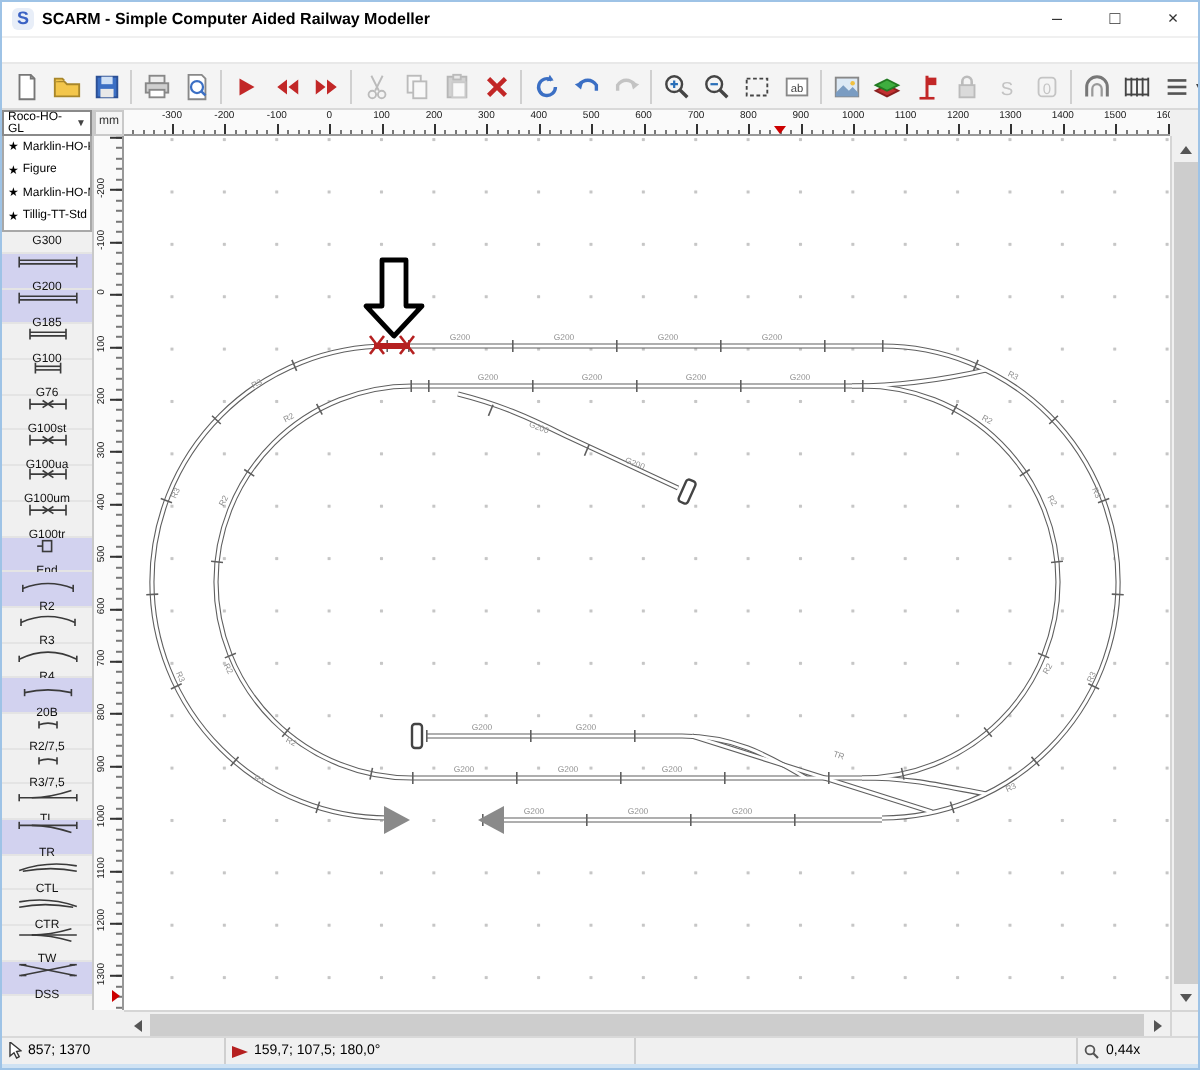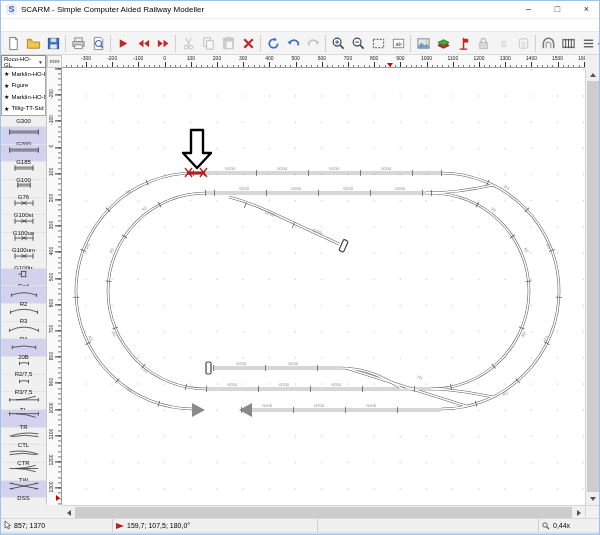--- a/index.html
+++ b/index.html
@@ -5,21 +5,21 @@
   html,body{margin:0;padding:0;background:#888;}
   *{box-sizing:border-box;}
   .window{position:relative;width:600px;height:535px;background:#f0f0f0;
     font-family:"Liberation Sans","DejaVu Sans",sans-serif;color:#000;
     border:1px solid #9ec3e6;overflow:hidden;}
   
   .titlebar{position:absolute;left:0;top:0;width:600px;height:18px;background:#fff;
     display:flex;align-items:center;border-bottom:1px solid #f0f0f0;}
   .appicon{width:11px;height:11px;margin:0 4px 0 5px;border-radius:3px;background:#e8eef8;
     color:#3b62c4;font-size:9px;font-weight:bold;line-height:11px;text-align:center;}
-  .apptitle{font-size:8px;}
+  .apptitle{font-size:8px;font-weight:bold;}
   .wctrls{margin-left:auto;display:flex;height:18px;}
   .wc{width:29px;height:18px;text-align:center;line-height:17px;font-size:9px;color:#333;}
   
   .menubar{position:absolute;left:0;top:18px;width:600px;height:13px;background:#fff;
     display:flex;align-items:center;padding-left:5px;border-bottom:1px solid #e8e8e8;}
   .menuitem{font-size:8px;padding:0 6px;line-height:13px;}
   
   .toolbar{position:absolute;left:0;top:31px;width:600px;height:23px;background:#f4f4f4;
     border-bottom:1px solid #d9d9d9;display:flex;align-items:center;padding-left:2px;}
   .tbtn{width:20px;height:20px;display:flex;align-items:center;justify-content:center;flex:0 0 auto;}

